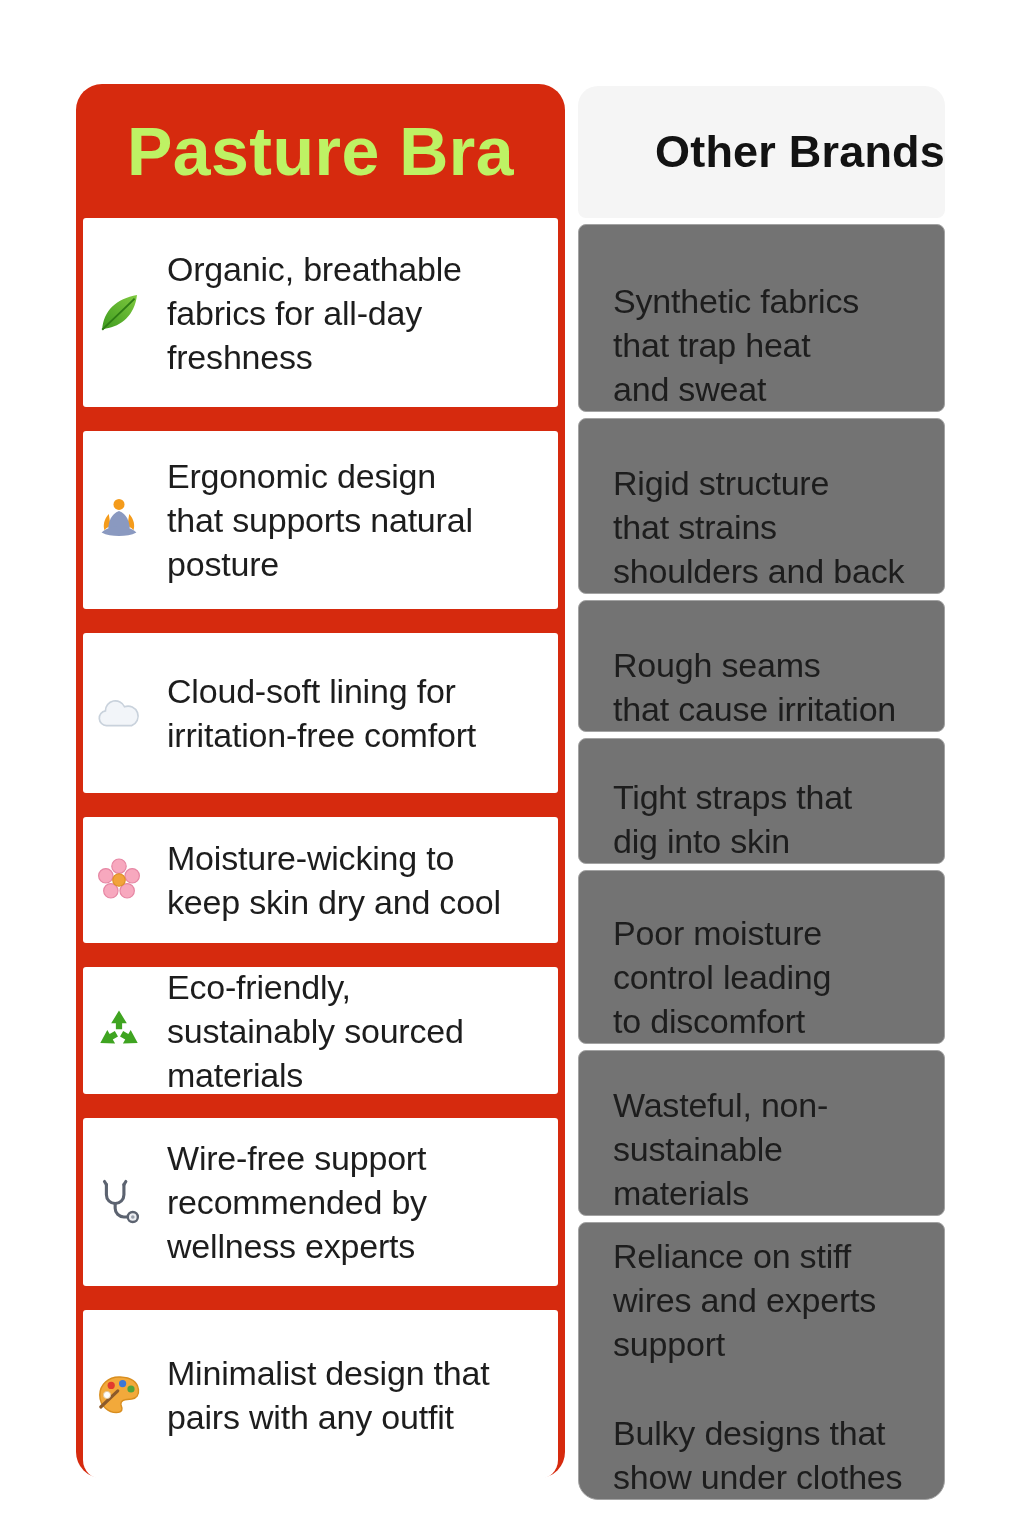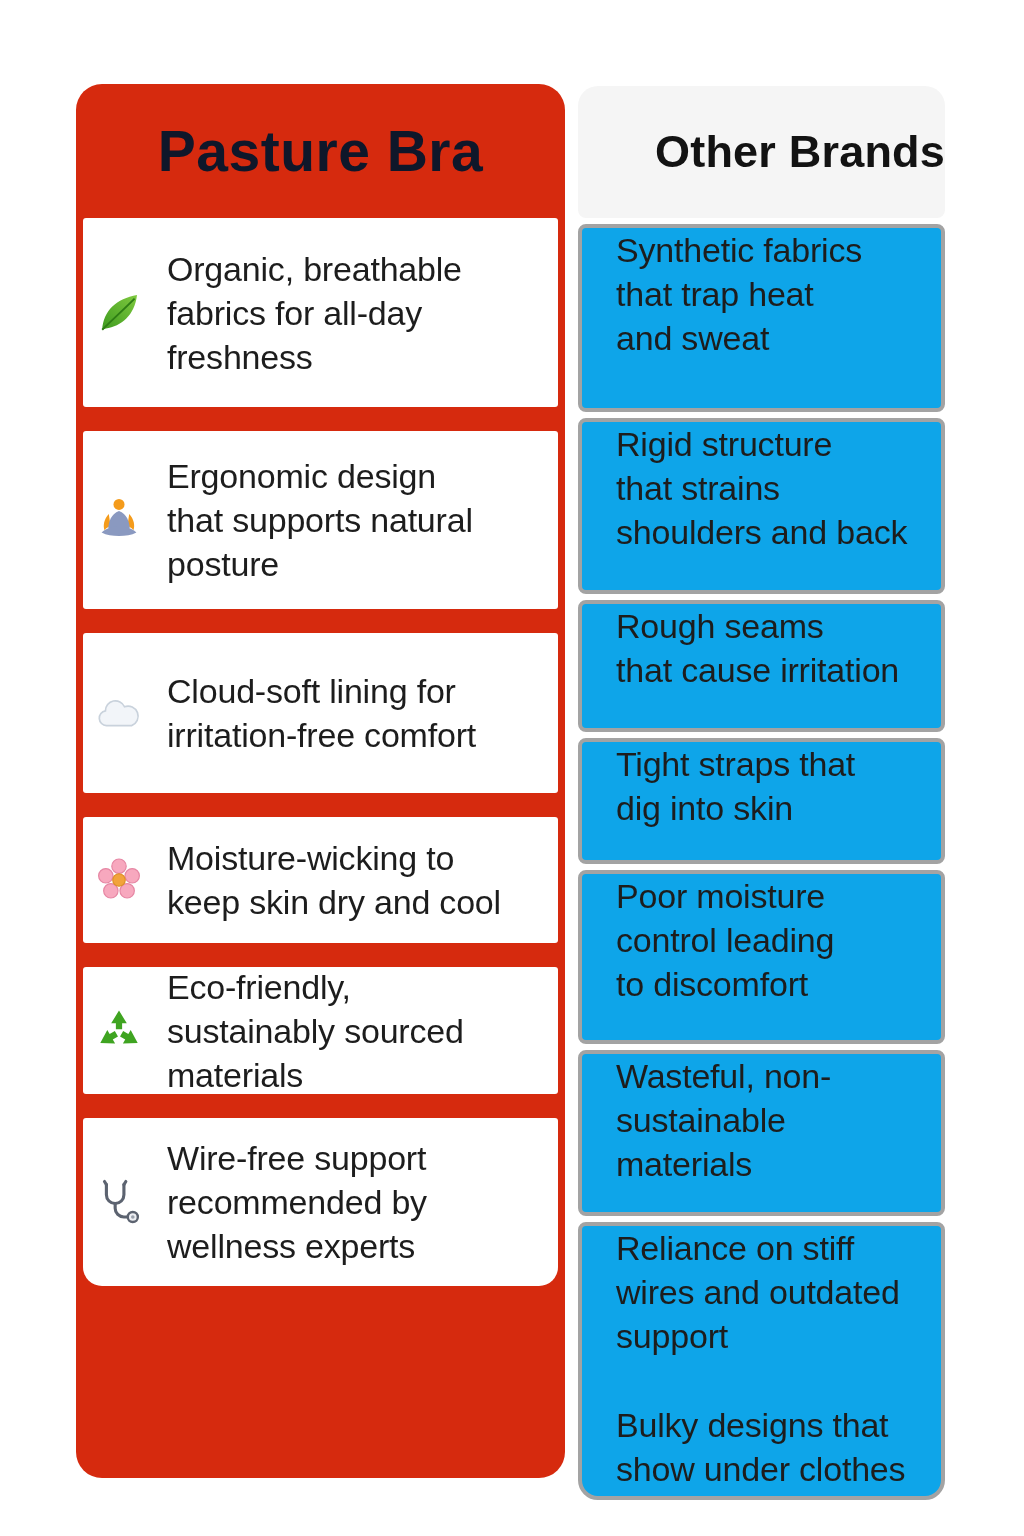--- a/index.html
+++ b/index.html
@@ -9,21 +9,21 @@
     font-family:"Liberation Sans",sans-serif;
     position:relative;overflow:hidden;
   }
   
   .left-card{
     position:absolute;left:76px;top:84px;width:489px;height:1394px;
     background:#D62A0E;border-radius:26px;
     display:flex;flex-direction:column;box-sizing:border-box;
   }
   .left-head{height:134px;flex:none;display:flex;align-items:center;justify-content:center;}
-  .left-head h1{margin:0;color:#0f172a;font-size:57px;font-weight:bold;letter-spacing:.5px;}
+  .left-head h1{margin:0;color:#bef264;font-size:68px;font-weight:bold;letter-spacing:.5px;}
   .lrows{display:flex;flex-direction:column;gap:24px;padding:0 7px 7px;box-sizing:border-box;flex:1;}
   .lrow{
     background:#ffffff;border-radius:3px;
     display:flex;align-items:center;
     padding:0 14px 0 12px;box-sizing:border-box;
   }
   .lrow:last-child{border-radius:3px 3px 19px 19px;}
   .lrow:nth-child(1){height:189px;}
   .lrow:nth-child(2){height:178px;}
   .lrow:nth-child(3){height:160px;}
@@ -41,23 +41,23 @@
   
   .right-card{position:absolute;left:578px;top:86px;width:367px;}
   .rhead{
     height:132px;background:#F5F5F5;border-radius:20px 20px 8px 8px;
     display:flex;align-items:center;padding-left:35px;box-sizing:border-box;
     margin-bottom:6px;
     justify-content:flex-end;
   }
   .rhead h2{margin:0;font-size:45px;font-weight:bold;color:#131313;letter-spacing:.2px;}
   .rrow{
-    background:#0ea5e9;border:4px solid #a3a3a3;border-radius:8px;
+    background:#737373;border:1px solid #a3a3a3;border-radius:8px;
     margin-bottom:6px;box-sizing:border-box;
-    display:flex;flex-direction:column;justify-content:flex-start;
+    display:flex;flex-direction:column;justify-content:flex-end;
     padding:0 8px 0 34px;
   }
   .rrow:last-child{border-radius:8px 8px 20px 20px;margin-bottom:0;}
   div.rrow:nth-of-type(1){height:188px;}
   div.rrow:nth-of-type(2){height:176px;}
   div.rrow:nth-of-type(3){height:132px;}
   div.rrow:nth-of-type(4){height:126px;}
   div.rrow:nth-of-type(5){height:174px;}
   div.rrow:nth-of-type(6){height:166px;}
   div.rrow:nth-of-type(7){height:278px;row-gap:45px;}
@@ -161,20 +161,34 @@
           <path d="M16.8 21.5 v3.7 a7.3 7.3 0 0 0 7.3 7.3 h3.2"></path>
           <circle cx="31.5" cy="32.5" r="4.2" fill="#EDEFF3" stroke="#5C6370" stroke-width="2"></circle>
           <circle cx="31.5" cy="32.5" r="1.5" fill="#9AA1AC" stroke="none"></circle>
         </svg>
       </span>
       <p>Wire-free support
 recommended by
 wellness experts</p>
     </div>
 
+    <div class="lrow">
+      <span class="icon">
+        <svg viewBox="0 0 40 40">
+          <path d="M21 5 C11 4.5 4 11.5 4 20 C4 29 11.5 35.5 19.5 34.5 C22.6 34.1 23 31.5 22 29.5 C20.8 27 22 24.5 25 24 L30.5 23.4 C34.5 22.8 36.8 19.8 36.2 15.4 C35.2 8.4 29.5 5.4 21 5 Z" fill="#F2A93B" stroke="#D98E1F" stroke-width="1.2"></path>
+          <path d="M4.8 30 L19 16.5" stroke="#8B5A2B" stroke-width="2.6" stroke-linecap="round"></path>
+          <circle cx="13.5" cy="12" r="3" fill="#E23B2E"></circle>
+          <circle cx="23" cy="10.5" r="3" fill="#3B77D8"></circle>
+          <circle cx="30" cy="15" r="3" fill="#53A33B"></circle>
+          <circle cx="10" cy="20" r="3" fill="#FDFDFD" stroke="#E3C79C" stroke-width="0.8"></circle>
+        </svg>
+      </span>
+      <p>Minimalist design that
+pairs with any outfit</p>
+    </div>
 
   </div>
 </section>
 
 <section class="right-card">
   <header class="rhead">
     <h2>Other Brands</h2>
   </header>
   <div class="rrow">
     <p>Synthetic fabrics
@@ -199,18 +213,18 @@
 control leading
 to discomfort</p>
   </div>
   <div class="rrow">
     <p>Wasteful, non-
 sustainable
 materials</p>
   </div>
   <div class="rrow">
     <p>Reliance on stiff
-wires and outdated
+wires and experts
 support</p>
     <p>Bulky designs that
 show under clothes</p>
   </div>
 </section>
 
 </body></html>

